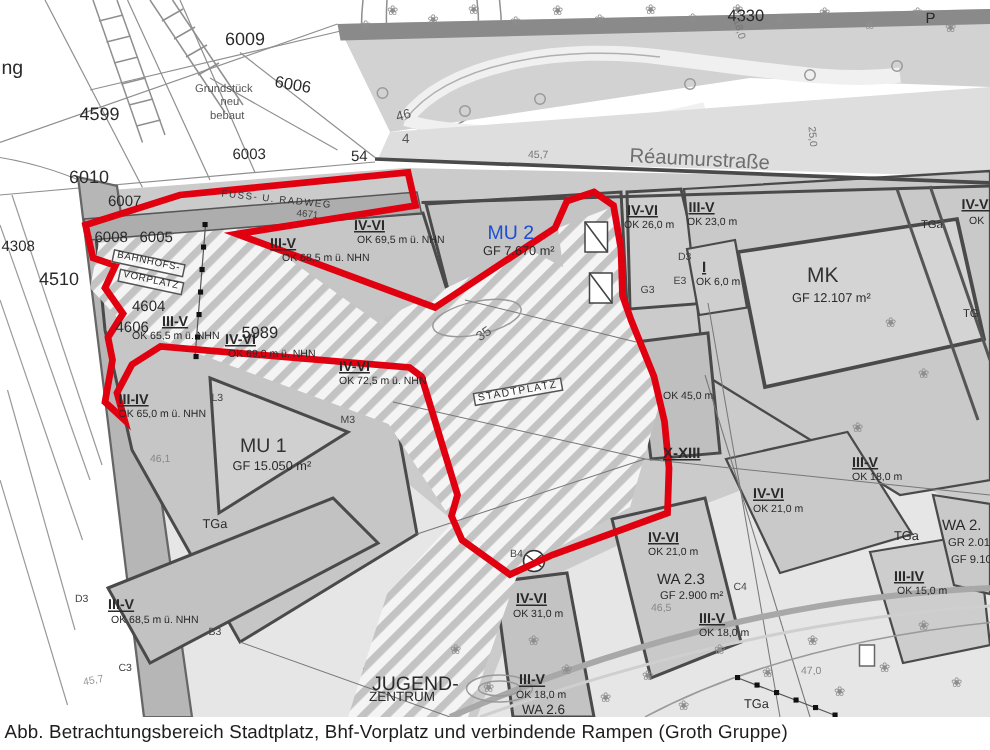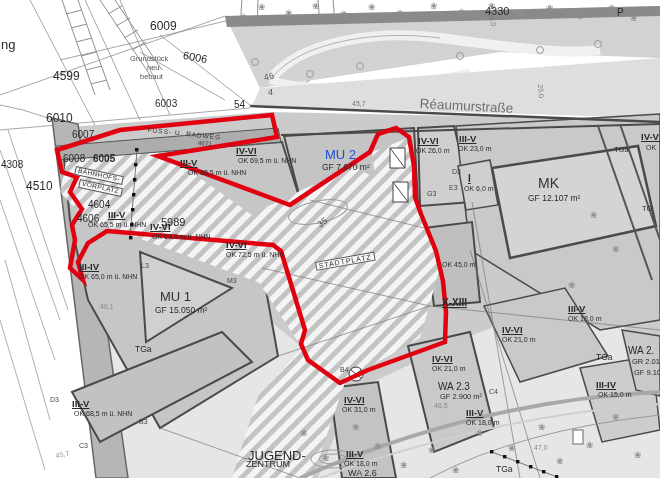--- a/index.html
+++ b/index.html
@@ -235,21 +235,21 @@
       <div class="lbl" style="left: 485px; top: 6px; font-size: 11px; text-align: right;">4330</div>
       <div class="lbl" style="left: 617px; top: 8px; font-size: 10px;">P</div>
       <div class="lbl" style="left: 420px; top: 97px; font-size: 13.5px; color: rgb(111, 111, 111); transform: rotate(3deg);">Réaumurstraße</div>
       <div class="lbl" style="left: 352px; top: 100px; font-size: 7px; color: rgb(119, 119, 119);">45,7</div>
       <div class="lbl" style="left: 263px; top: 74px; font-size: 9px; color: rgb(85, 85, 85); transform: rotate(-15deg);">46</div>
       <div class="lbl" style="left: 268px; top: 88px; font-size: 9px; color: rgb(85, 85, 85);">4</div>
       <div class="lbl" style="left: 148px; top: 127px; font-size: 6.5px; color: rgb(51, 51, 51); transform: rotate(6deg); letter-spacing: 1px;">FUSS- U. RADWEG</div>
       <div class="lbl" style="left: 198px; top: 140px; font-size: 6.5px; color: rgb(68, 68, 68); transform: rotate(6deg);">4671</div>
       <div class="lbl" style="left: 1px; top: 160px; font-size: 10px;">4308</div>
       <div class="lbl" style="left: 63px; top: 154px; font-size: 10px;">6008</div>
-      <div class="lbl" style="left: 93px; top: 154px; font-size: 10px; font-weight: bold;">6005</div>
+      <div class="lbl" style="left: 93px; top: 154px; font-size: 10px;">6005</div>
       <div class="lbl box" style="left: 76px; top: 166px; font-size: 6.5px; transform: rotate(12deg); letter-spacing: 0.5px;">BAHNHOFS-</div>
       <div class="lbl box" style="left: 80px; top: 179px; font-size: 6.5px; transform: rotate(12deg); letter-spacing: 0.5px;">VORPLATZ</div>
       <div class="lbl" style="left: 26px; top: 180px; font-size: 12px;">4510</div>
       <div class="lbl" style="left: 88px; top: 200px; font-size: 10px;">4604</div>
       <div class="lbl" style="left: 77px; top: 214px; font-size: 10px;">4606</div>
       <div class="lbl" style="left: 129px; top: 217px; font-size: 11px; padding-left: 32px;">5989</div>
       <div class="lbl b u" style="left: 180px; top: 158px; font-size: 9.5px;">III-V</div>
       <div class="lbl" style="left: 188px; top: 169px; font-size: 7px;">OK 68,5 m ü. NHN</div>
       <div class="lbl b u" style="left: 236px; top: 146px; font-size: 9.5px;">IV-VI</div>
       <div class="lbl" style="left: 238px; top: 157px; font-size: 7px;">OK 69,5 m ü. NHN</div>
@@ -319,14 +319,15 @@
       <div class="lbl" style="left: 434px; top: 402px; font-size: 7px; color: rgb(136, 136, 136);">46,5</div>
       <div class="lbl" style="left: 227px; top: 277px; font-size: 7px; color: rgb(68, 68, 68);">M3</div>
       <div class="lbl" style="left: 141px; top: 262px; font-size: 7px; color: rgb(68, 68, 68);">L3</div>
       <div class="lbl" style="left: 427px; top: 190px; font-size: 7px; color: rgb(68, 68, 68);">G3</div>
       <div class="lbl" style="left: 449px; top: 184px; font-size: 7px; color: rgb(68, 68, 68);">E3</div>
       <div class="lbl" style="left: 452px; top: 168px; font-size: 7px; color: rgb(68, 68, 68);">D3</div>
       <div class="lbl" style="left: 494px; top: 12px; font-size: 7px; color: rgb(119, 119, 119); transform: rotate(75deg);">18,0</div>
       <div class="lbl" style="left: 544px; top: 84px; font-size: 7px; color: rgb(119, 119, 119); transform: rotate(85deg);">25,0</div>
     </div>
 
+<div id="caption">Abb. Betrachtungsbereich Stadtplatz, Bhf-Vorplatz und verbindende Rampen (Groth Gruppe)</div>
 
 </div>
 
 </body></html>

